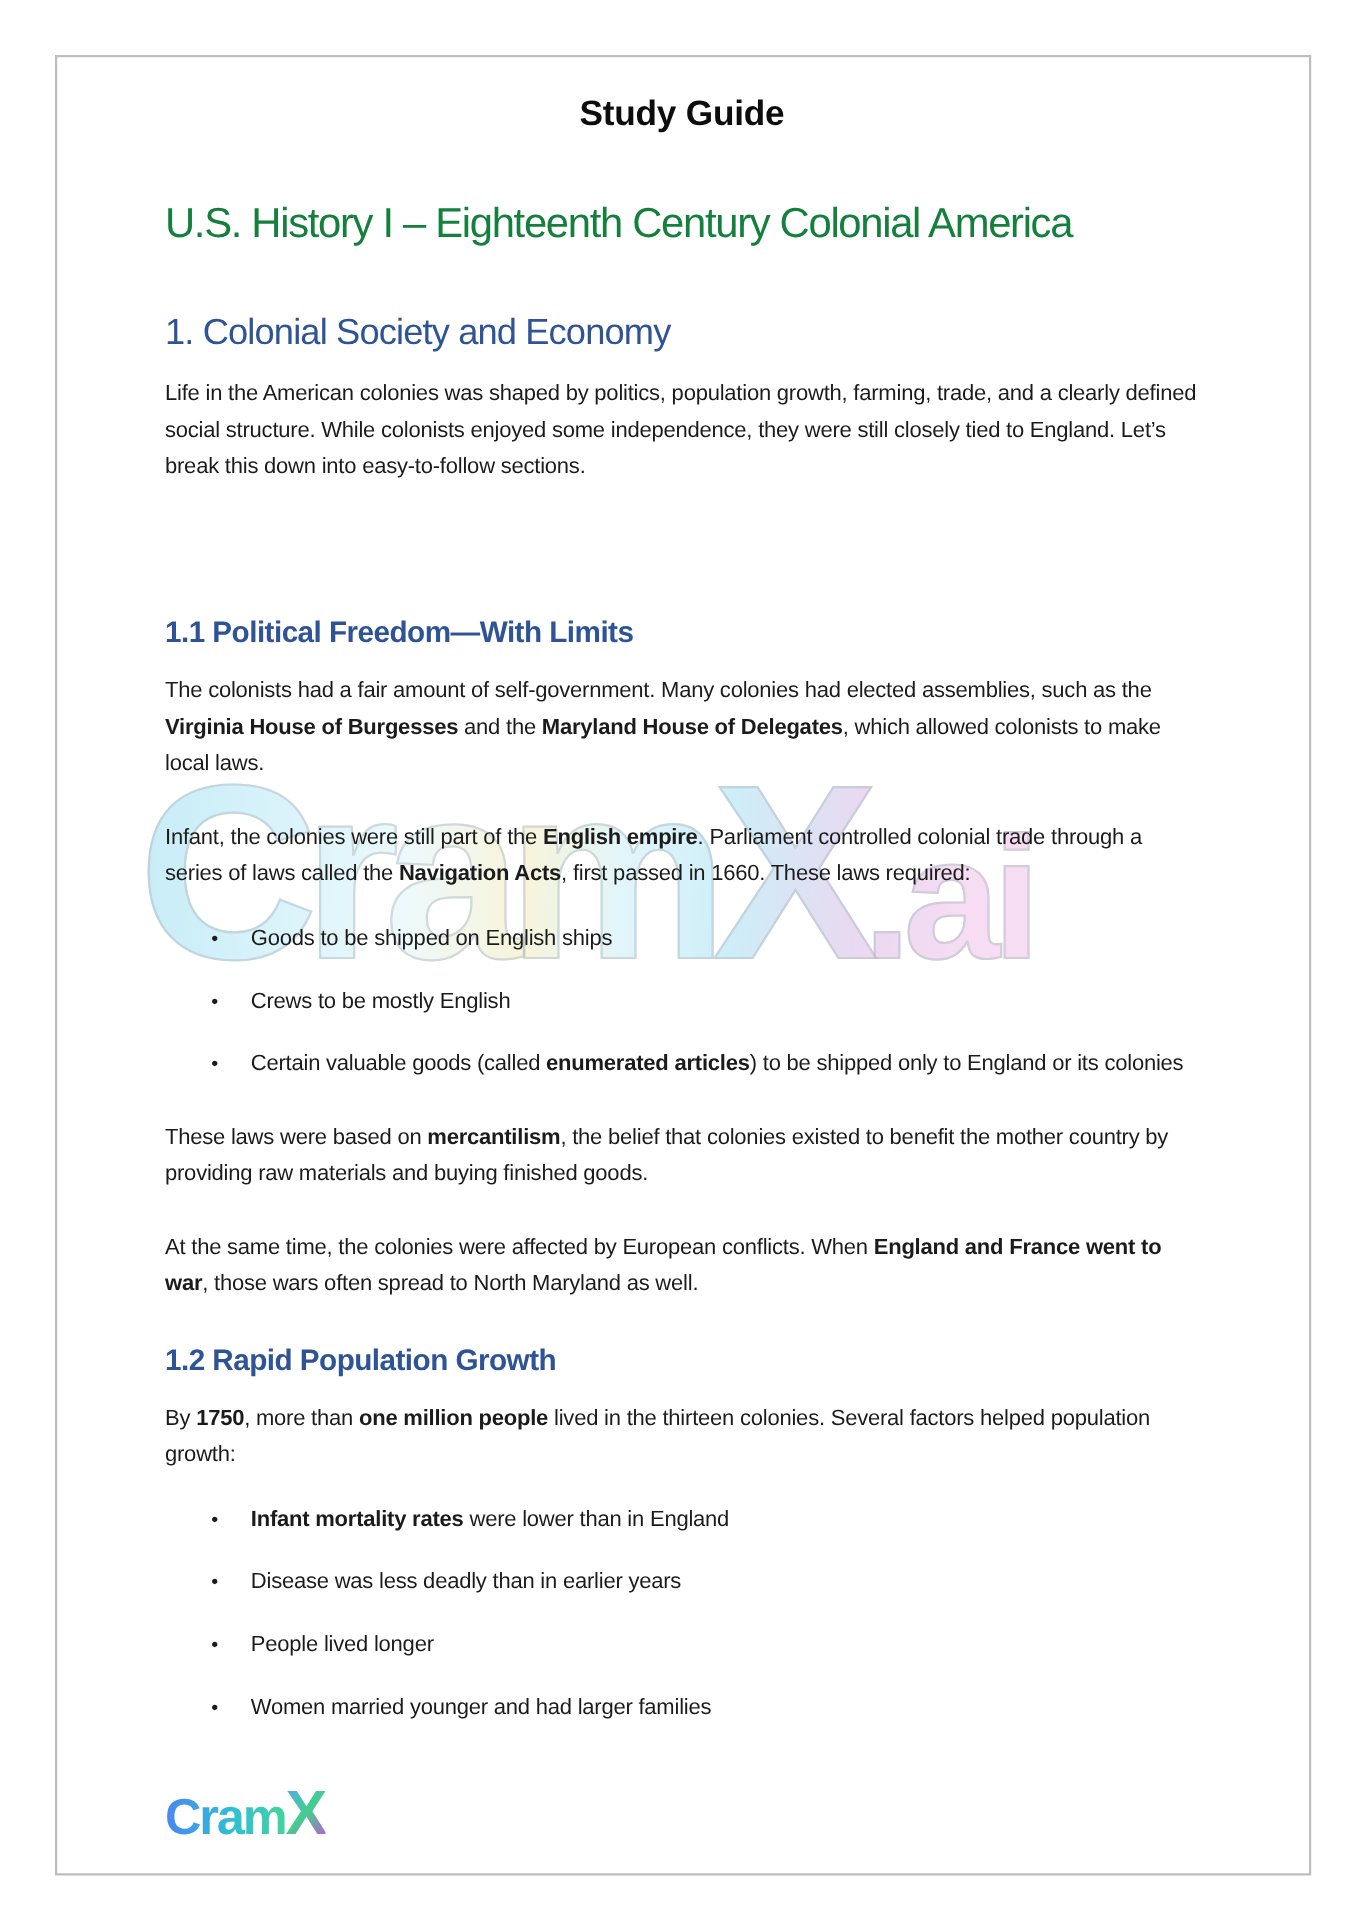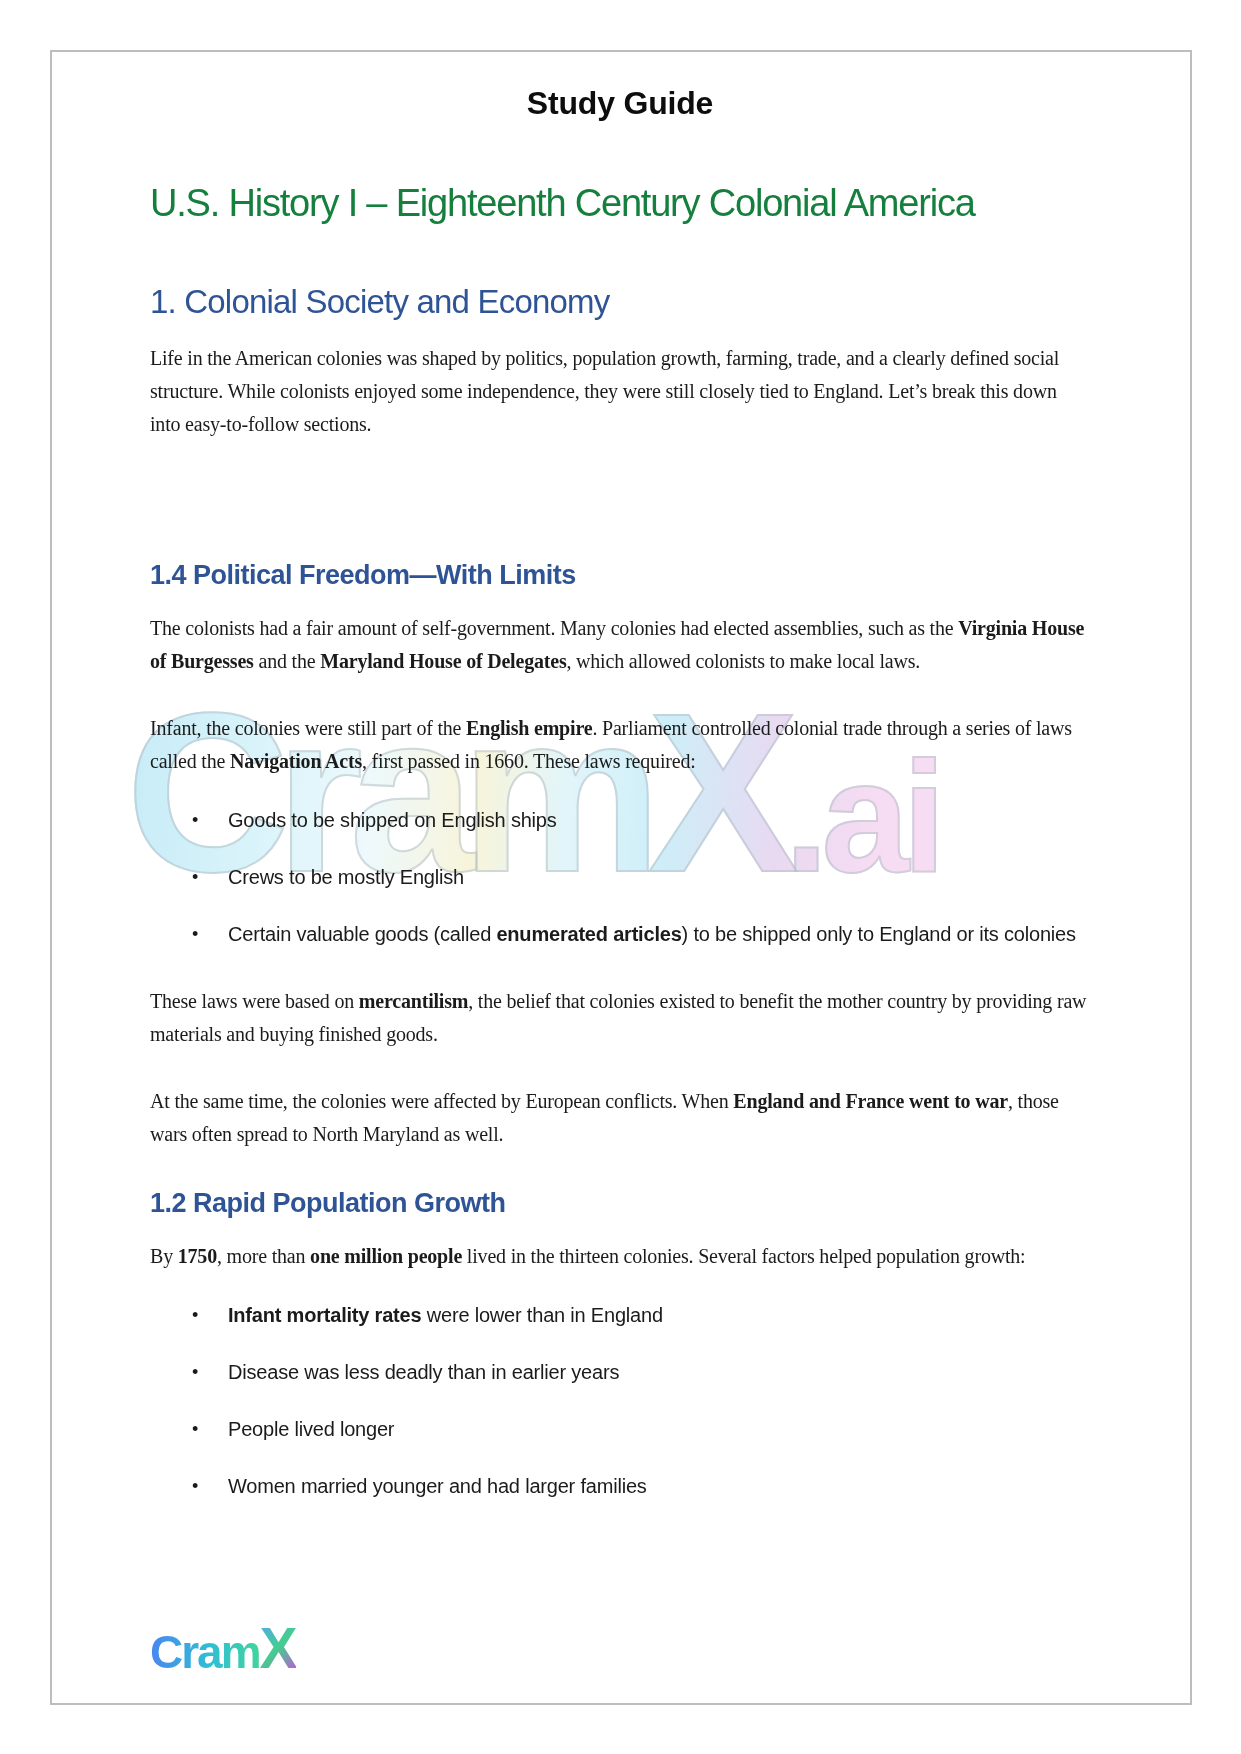--- a/index.html
+++ b/index.html
@@ -59,21 +59,21 @@
     font-weight:400;letter-spacing:-0.8px;
     color:#2F5496;
   }
   .sub-heading{
     margin:116px 0 0 0;
     font-size:27px;line-height:36px;
     font-weight:700;letter-spacing:-0.5px;
     color:#2F5496;
   }
   .sub-heading.second{margin-top:34px;}
-  p{margin:34px 0 0 0;font-family:Liberation Serif, serif;}
+  p{margin:34px 0 0 0;}
   p.after-heading{margin-top:19px;}
   b{font-weight:700;}
   ul.doc-list{
     list-style:none;
     margin:26px 0 0 0;padding:0;
   }
   ul.doc-list li{
     position:relative;
     padding-left:78px;
     margin-bottom:24px;
@@ -113,21 +113,21 @@
   <div class="content">
 
     <div class="doc-header">Study Guide</div>
 
     <h1 class="doc-title">U.S. History I – Eighteenth Century Colonial America</h1>
 
     <h2 class="sec-heading">1. Colonial Society and Economy</h2>
 
     <p class="after-heading"><span>Life in the American colonies was shaped by politics, population growth, farming, trade, and a clearly defined social structure. While colonists enjoyed some independence, they were still closely tied to England. Let’s break this down into easy-to-follow sections.</span></p>
 
-    <h3 class="sub-heading">1.4 Political Freedom—With Limits</h3>
+    <h3 class="sub-heading">1.1 Political Freedom—With Limits</h3>
 
     <p class="after-heading"><span>The colonists had a fair amount of self-government. Many colonies had elected assemblies, such as the </span><b>Virginia House of Burgesses</b><span> and the </span><b>Maryland House of Delegates</b><span>, which allowed colonists to make local laws.</span></p>
 
     <p><span>Infant, the colonies were still part of the </span><b>English empire</b><span>. Parliament controlled colonial trade through a series of laws called the </span><b>Navigation Acts</b><span>, first passed in 1660. These laws required:</span></p>
 
     <ul class="doc-list">
       <li><span>Goods to be shipped on English ships</span></li>
       <li><span>Crews to be mostly English</span></li>
       <li><span>Certain valuable goods (called </span><b>enumerated articles</b><span>) to be shipped only to England or its colonies</span></li>
     </ul>

